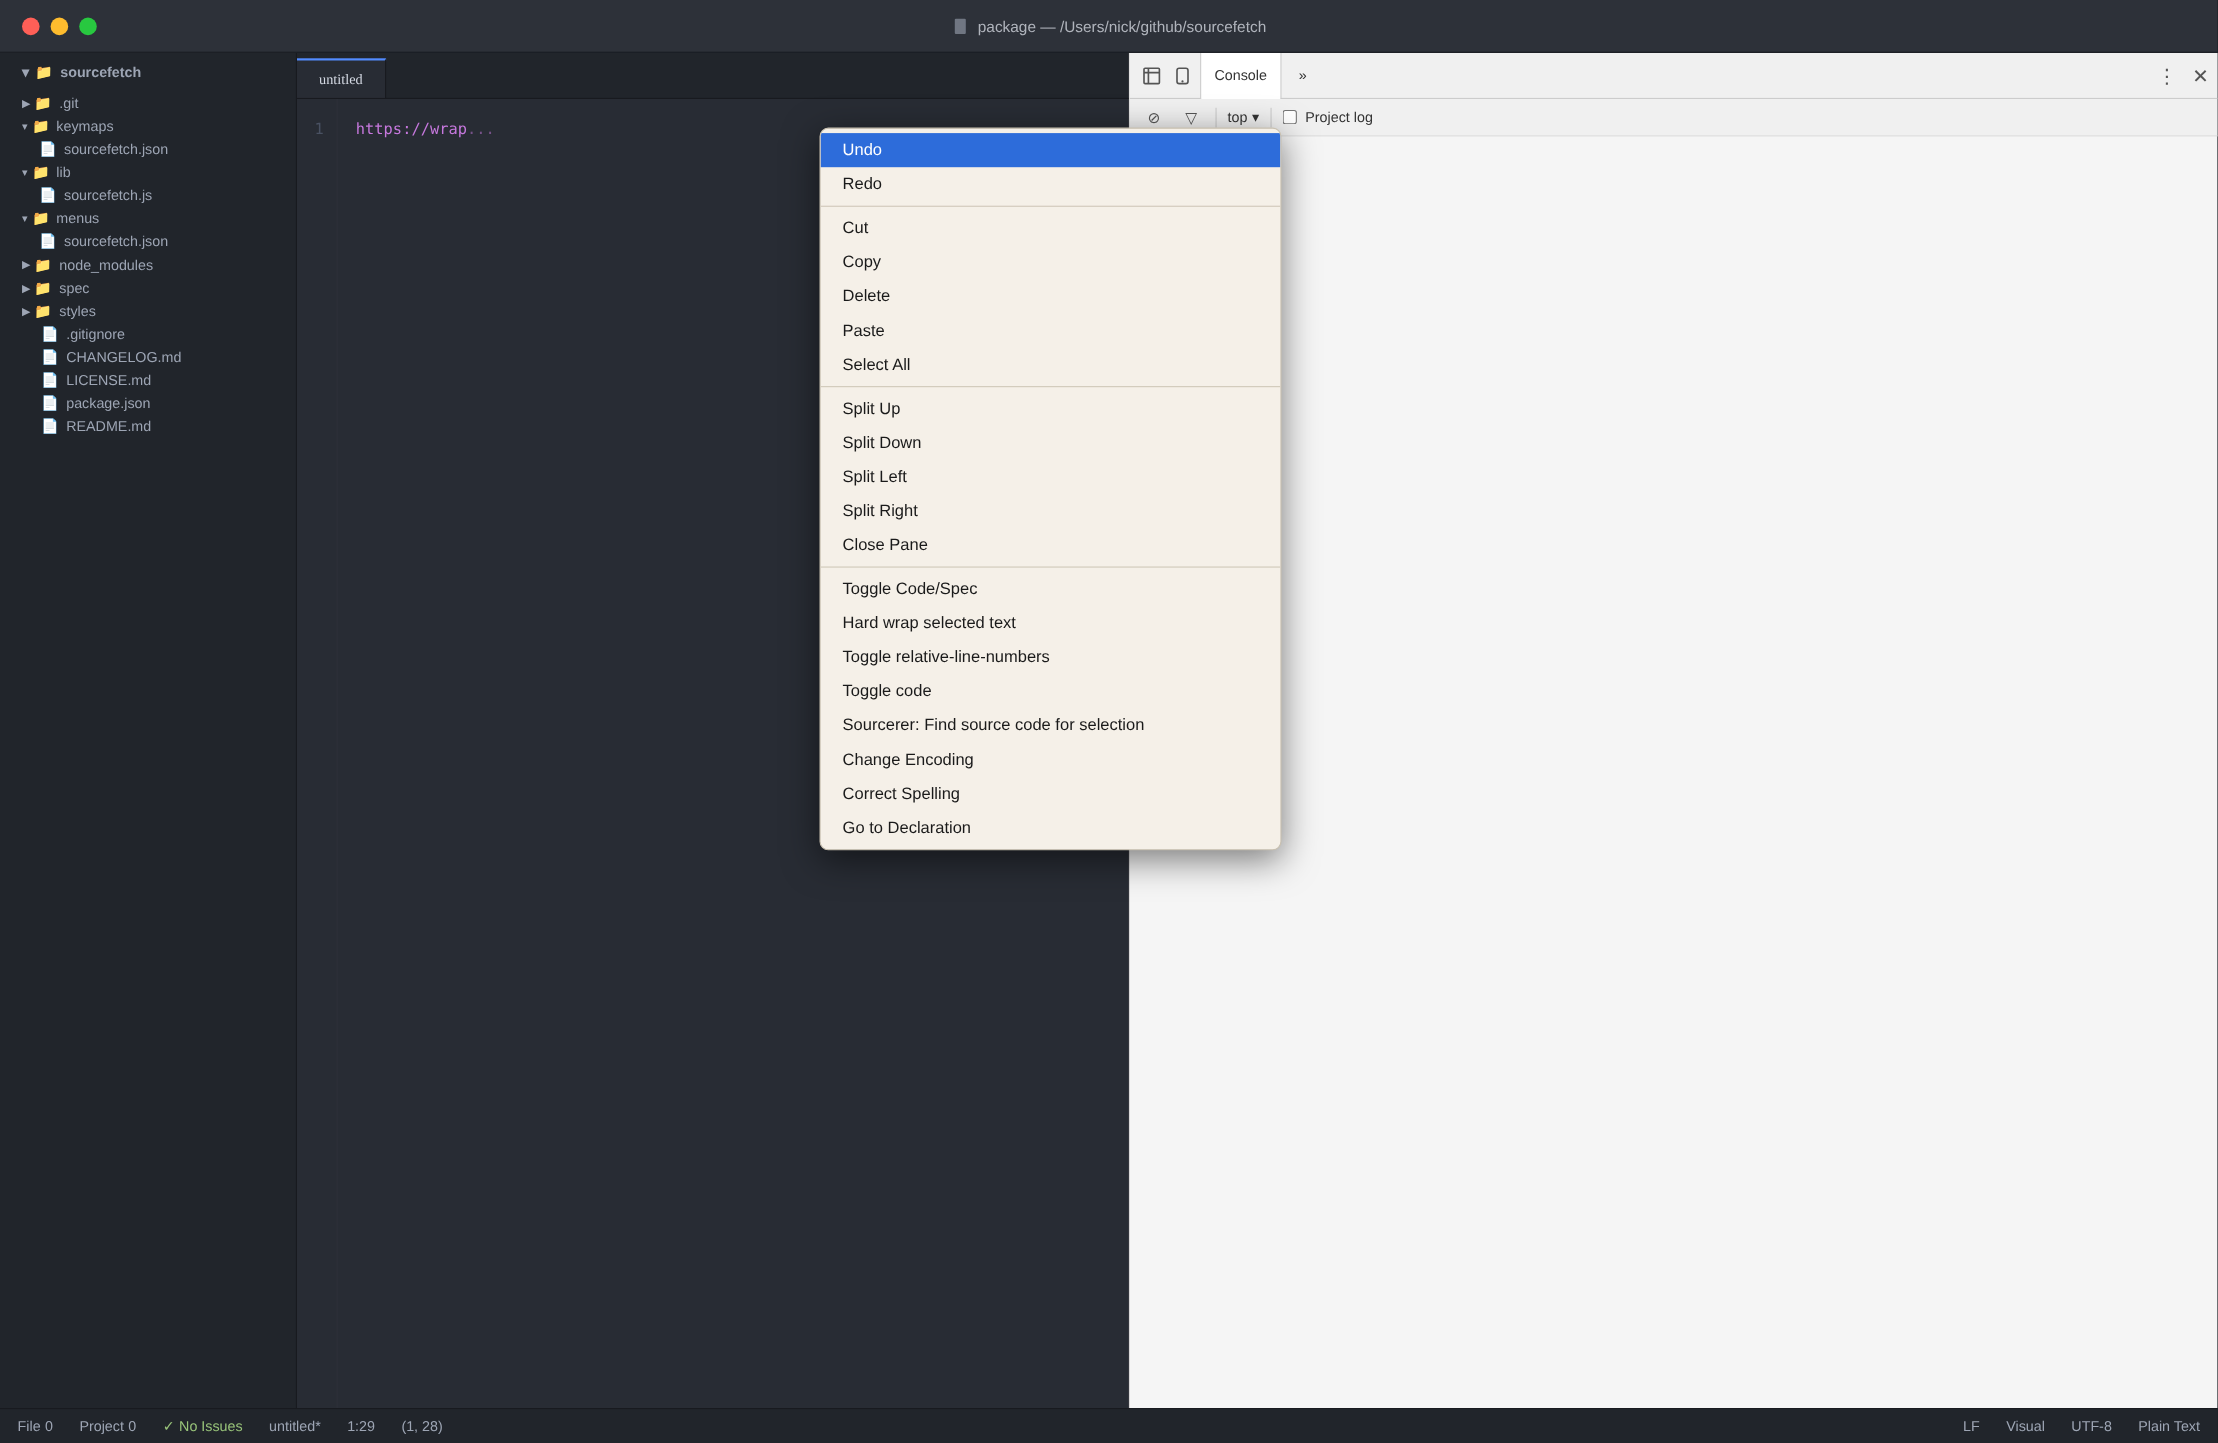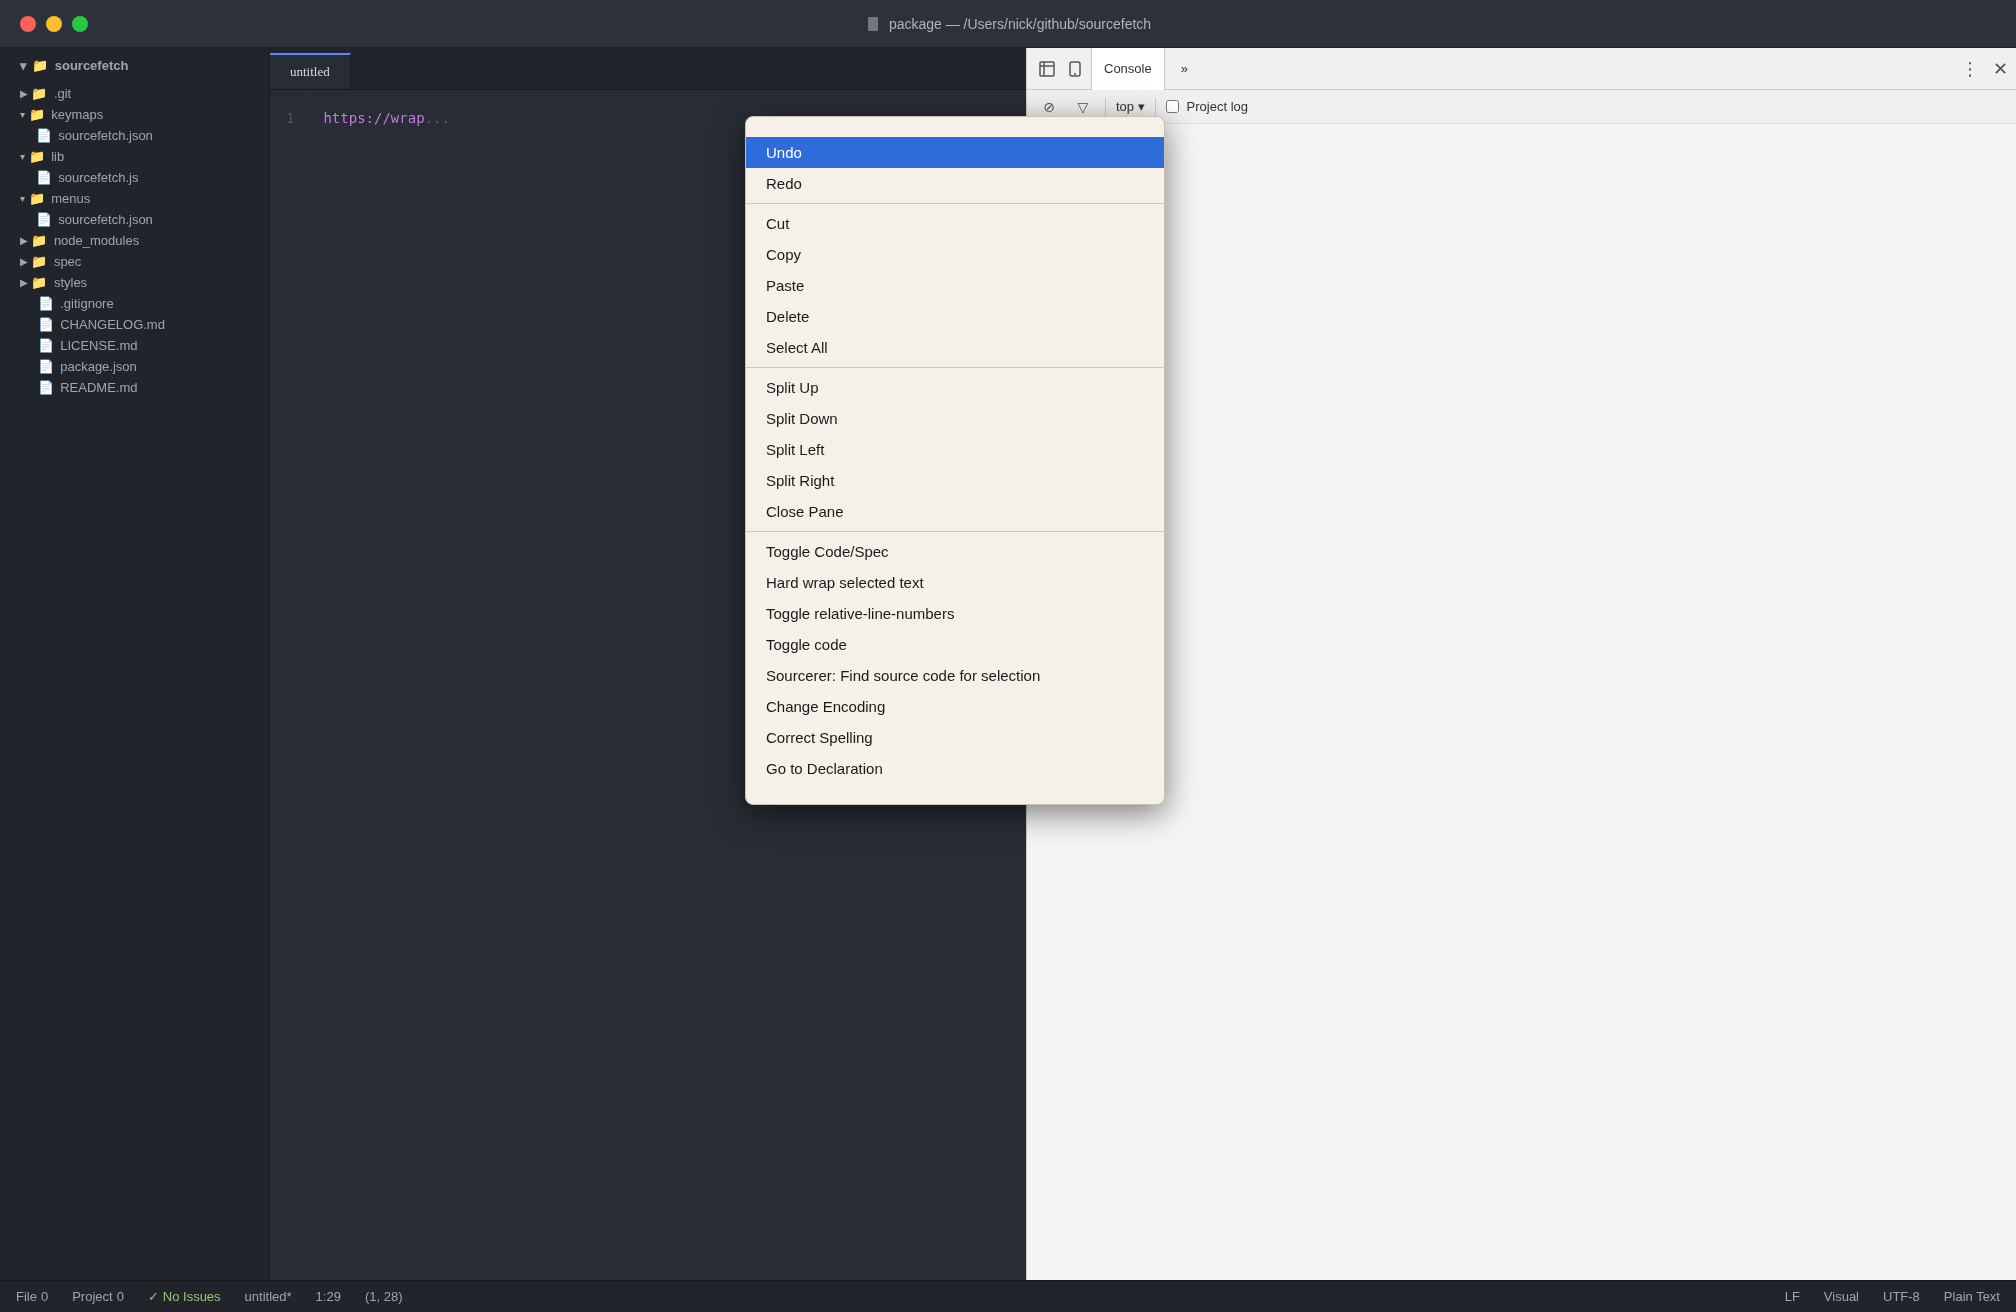--- a/index.html
+++ b/index.html
@@ -175,21 +175,21 @@
     .context-menu {
       position: absolute;
       top: 68px;
       left: 475px;
       width: 420px;
       background: #f5f0e8;
       border: 1px solid #c8c0b0;
       border-radius: 8px;
       box-shadow: 0 8px 32px rgba(0,0,0,0.5);
       z-index: 1000;
-      padding: 20px 0;
+      padding: 4px 0;
       overflow: hidden;
     }
     .menu-item {
       padding: 7px 20px;
       font-size: 15px;
       color: #1a1a1a;
       cursor: pointer;
       white-space: nowrap;
     }
     .menu-item.active {
@@ -459,22 +459,22 @@
         <span class="url-text-partial">https://wrap</span><span style="color:#c678dd; opacity:0.5;">...</span>
       </div>
     </div>
 
     <div class="context-menu">
       <div class="menu-item active">Undo</div>
       <div class="menu-item">Redo</div>
       <div class="menu-separator"></div>
       <div class="menu-item">Cut</div>
       <div class="menu-item">Copy</div>
+      <div class="menu-item">Delete</div>
       <div class="menu-item">Paste</div>
-      <div class="menu-item">Delete</div>
       <div class="menu-item">Select All</div>
       <div class="menu-separator"></div>
       <div class="menu-item">Split Up</div>
       <div class="menu-item">Split Down</div>
       <div class="menu-item">Split Left</div>
       <div class="menu-item">Split Right</div>
       <div class="menu-item">Close Pane</div>
       <div class="menu-separator"></div>
       <div class="menu-item">Toggle Code/Spec</div>
       <div class="menu-item">Hard wrap selected text</div>

